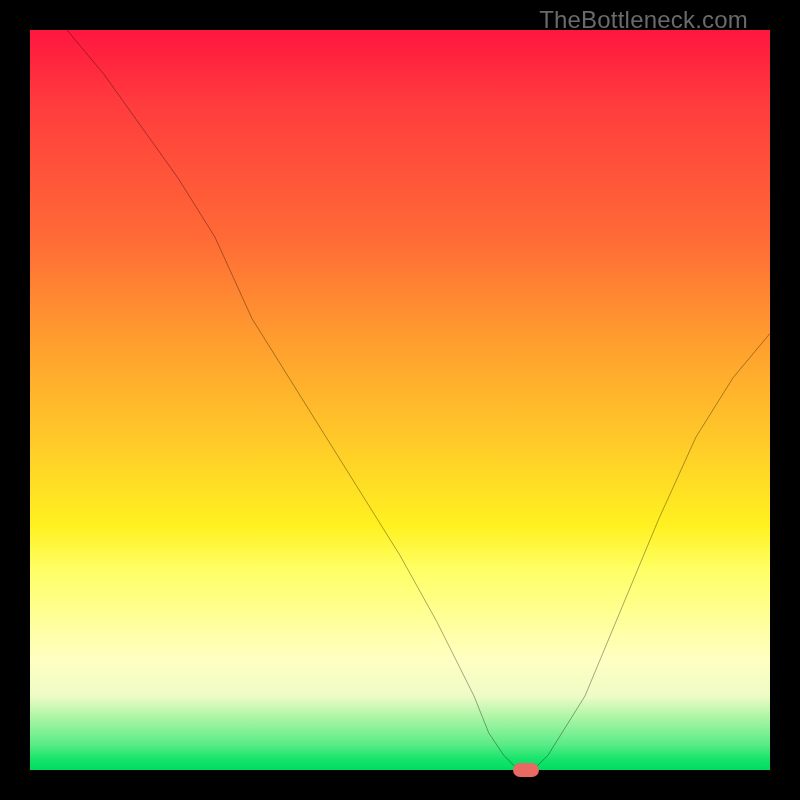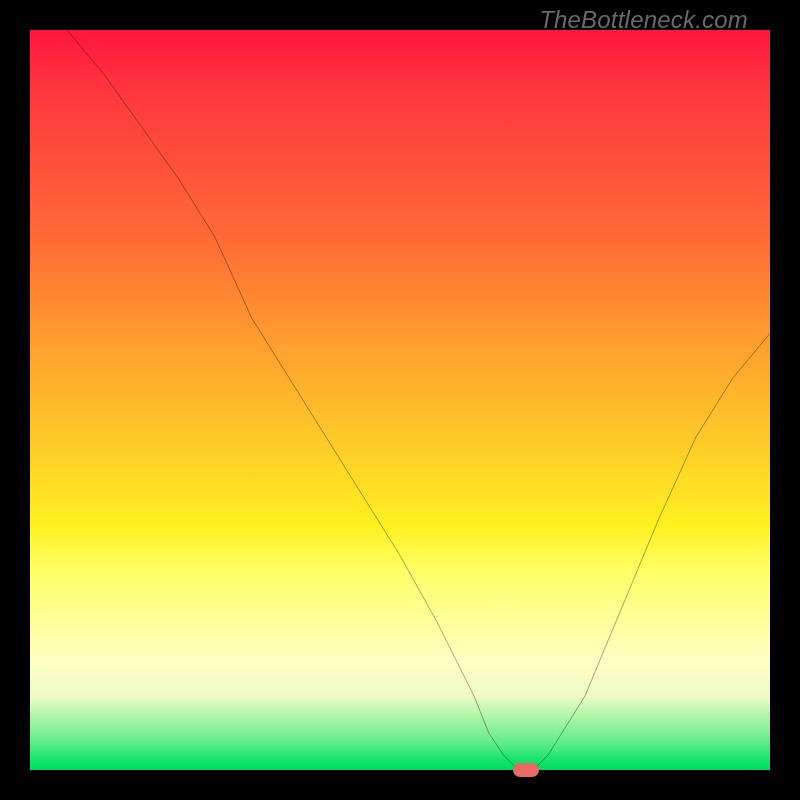--- a/index.html
+++ b/index.html
@@ -8,21 +8,20 @@
     width: 800px;
     height: 800px;
     background: #000;
     overflow: hidden;
   }
   .chart-container {
     position: relative;
     width: 758px;
     height: 800px;
     background: #000;
-    font-style: italic;
   }
   .watermark {
     position: absolute;
     top: 6px;
     right: 10px;
     color: #6a6a6a;
     font-family: Arial, Helvetica, sans-serif;
     font-size: 24px;
     font-weight: 500;
     letter-spacing: 0.2px;

